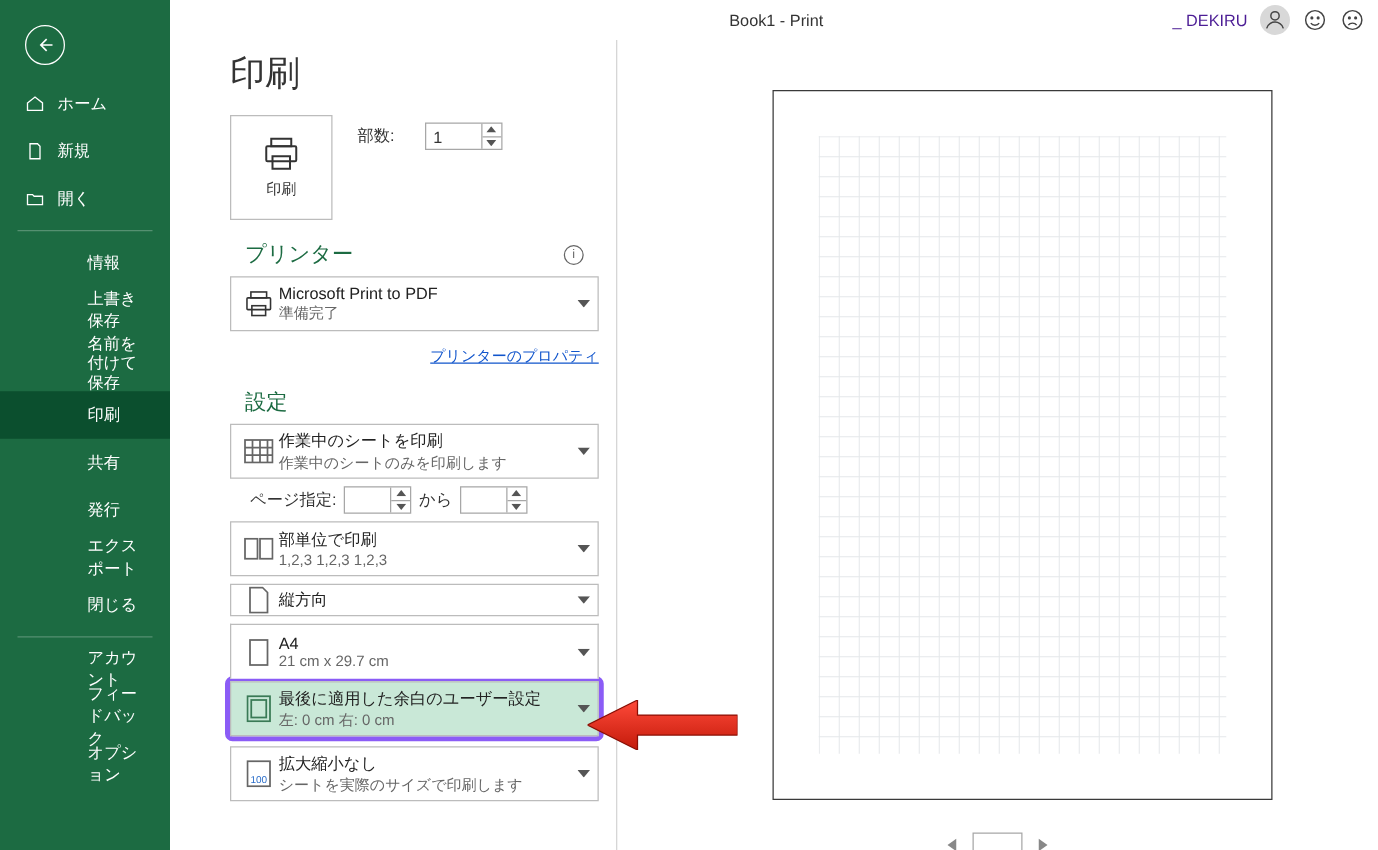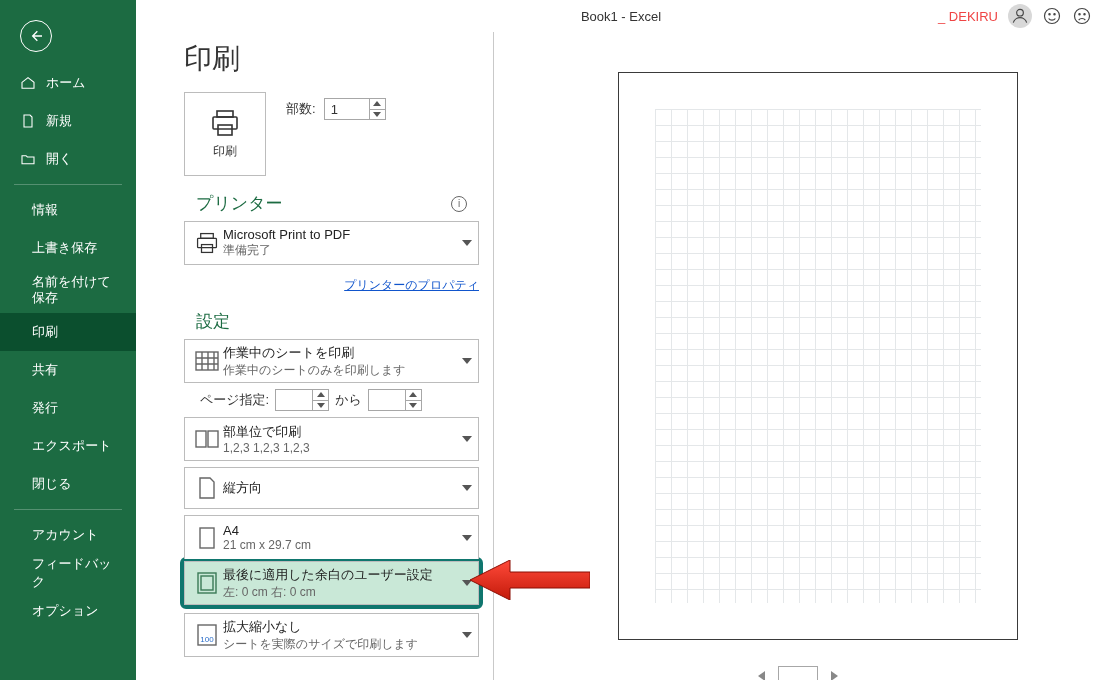--- a/index.html
+++ b/index.html
@@ -27,21 +27,21 @@
     color: #333;
     font-size: 13px;
   }
   .user-area {
     position: absolute;
     right: 10px;
     display: flex;
     align-items: center;
     gap: 10px;
   }
-  .user-name { color: #ef4444; font-size: 13px; }
+  .user-name { color: #4c1d95; font-size: 13px; }
   .avatar {
     width: 24px; height: 24px; border-radius: 50%;
     background: #d8d8d8;
     display: flex; align-items: center; justify-content: center;
   }
   .face-icon { width:20px; height:20px; stroke:#444; fill:none; stroke-width:1.4; }
 
   
   .sidebar {
     position: absolute;
@@ -65,21 +65,21 @@
     padding: 0 14px 0 20px;
     font-size: 13px;
     cursor: pointer;
     gap: 10px;
   }
   .nav-item.selected { background: #0b4f2e; }
   .nav-sep {
     height: 1px; background: rgba(255,255,255,.25);
     margin: 6px 14px;
   }
-  .nav-sub { padding-left: 32px; }
+  .nav-sub { padding-left: 70px; }
   .nav-item .ic { width:16px; height:16px; flex:none; }
 
   
   .content {
     position: absolute;
     left: 140px; right: 0; top: 32px; bottom: 0;
     background: #fff;
     display: flex;
   }
   .left-pane {
@@ -91,42 +91,42 @@
   .page-title { font-size: 28px; color: #333; margin-bottom: 14px; }
 
   .print-row { display: flex; align-items: flex-start; gap: 20px; }
   .print-btn {
     width: 82px; height: 84px;
     border: 1px solid #bcbcbc; background: #fff;
     display: flex; flex-direction: column; align-items: center; justify-content: center;
     cursor: pointer; gap: 6px;
   }
   .print-btn .lbl { font-size: 12px; }
-  .copies-wrap { display: flex; align-items: center; gap: 8px; margin-top: 6px; }
+  .copies-wrap { display: flex; align-items: center; gap: 24px; margin-top: 6px; }
   .copies-input {
     width: 62px; height: 22px; border:1px solid #a7a7a7; position:relative;
     padding: 0 18px 0 6px; font-size:13px; display:flex; align-items:center;
     background:#fff;
   }
   .spinner { position:absolute; right:0; top:0; bottom:0; width:16px; border-left:1px solid #a7a7a7; display:flex; flex-direction:column; }
   .spinner div{ flex:1; display:flex; align-items:center; justify-content:center; cursor:pointer; }
   .spinner div:first-child{ border-bottom:1px solid #a7a7a7; }
 
   .section-title {
     font-size: 17px;
     color: #1c6b42;
     margin: 16px 12px 6px;
     display: flex; align-items: center; justify-content: space-between;
   }
   .info-circ{ width:16px;height:16px;border-radius:50%;border:1.2px solid #666;display:flex;align-items:center;justify-content:center;font-size:10px;color:#666;cursor:pointer;}
 
   .drop {
     border: 1px solid #bcbcbc;
     background: #fff;
-    height: 42px;
+    height: 26px;
     display: flex; align-items: center;
     padding: 0 6px;
     position: relative;
     cursor: pointer;
     margin-bottom: 6px;
   }
   .drop.tall{height:44px;}
   .drop .icon-slot {
     width: 32px; display:flex; align-items:center; justify-content:center;
   }
@@ -137,21 +137,21 @@
 
   .inline-row { display:flex; align-items:center; gap:6px; margin:4px 16px 6px; font-size:13px; }
   .smallbox { width:54px; height:22px; border:1px solid #a7a7a7; position:relative; background:#fff; }
   .smallbox .spinner{border-left:1px solid #a7a7a7;}
 
   .link { color:#1155cc; text-decoration:underline; cursor:pointer; font-size:12px; }
   .right-align { text-align:right; margin-top:12px; }
 
   
   .highlight-wrap{
-    border:4px solid #0f766e; border-radius:6px;
+    border:4px solid #8b5cf6; border-radius:6px;
     margin: -2px -4px 4px -4px;
   }
   .highlight-wrap .drop{
     background:#c9e8d7;
     margin-bottom:0;
   }
 
   
   .preview-pane {
     flex: 1;
@@ -188,21 +188,21 @@
     left:470px; top:560px;
     width:120px; height:40px;
   }
 
   svg { display:block; }
 </style>
 </head>
 <body>
 
 <div class="topbar">
-  <div class="doc-title">Book1  -  Excel</div>
+  <div class="doc-title">Book1  -  Print</div>
   <div class="user-area">
     <span class="user-name">_ DEKIRU</span>
     <span class="avatar">
       <svg class="face-icon" viewBox="0 0 24 24">
           <circle cx="12" cy="8" r="4"></circle>
           <path d="M4 20c1-4 5-6 8-6s7 2 8 6"></path>
         </svg>
     </span>
     <span>
       <svg class="face-icon" viewBox="0 0 24 24">

